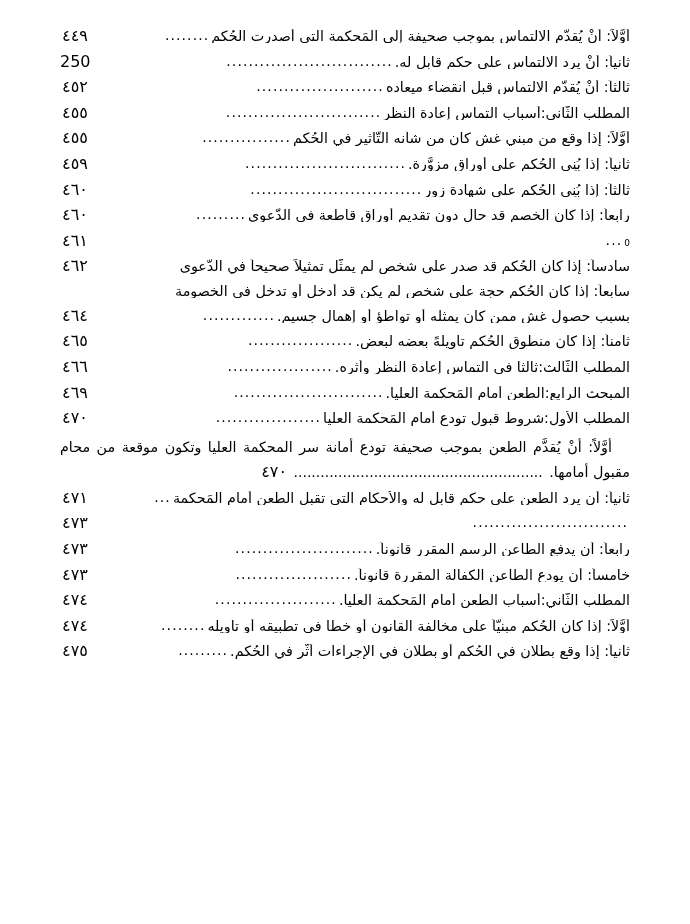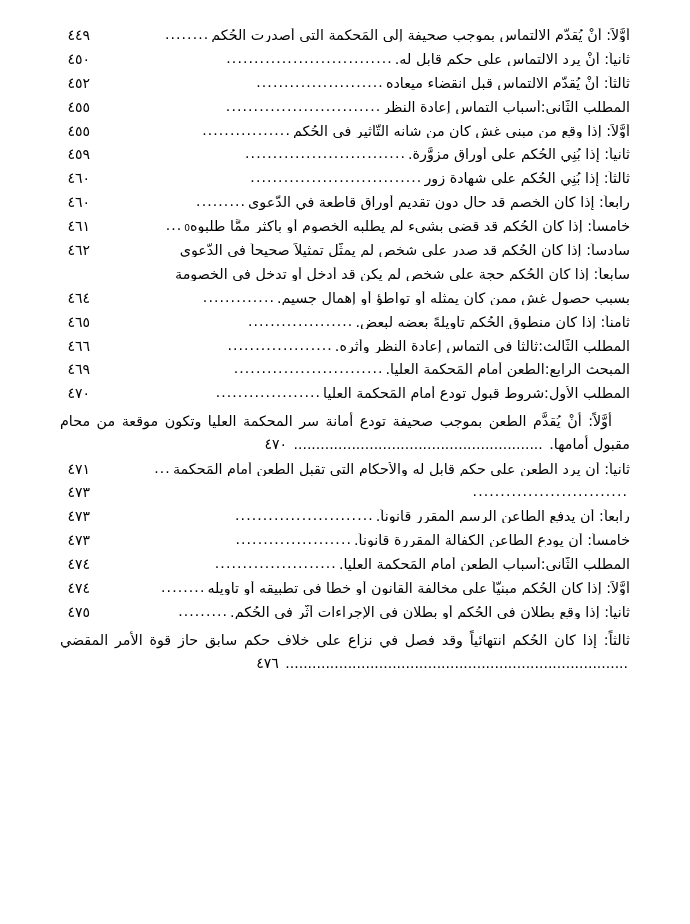--- a/index.html
+++ b/index.html
@@ -45,24 +45,24 @@
     flex: 1 1 auto;
     overflow: hidden;
     margin: 0 2px;
     font-size: 14px;
     letter-spacing: 1.1px;
     color: #000;
     transform: translateY(-1px);
   }
   .toc-entry .page-num {
     flex: 0 0 auto;
-    font-size: 14px;
+    font-size: 16px;
     padding-right: 4px;
     min-width: 30px;
-    text-align: right;
+    text-align: center;
     direction: rtl;
   }
   
   .toc-entry.wrap {
     display: block;
     white-space: normal;
     text-align: justify;
     text-align-last: right;
     line-height: 1.62;
     margin-bottom: 5px;
@@ -95,21 +95,21 @@
 
     <div class="toc-entry">
       <span class="label">أوَّلاً: أنْ يُقدَّم الالتماس بموجب صحيفة إلى المَحكمة الَّتي أصدرت الحُكم</span>
       <span class="dots">........</span>
       <span class="page-num">٤٤٩</span>
     </div>
 
     <div class="toc-entry">
       <span class="label">ثانياً: أنْ يرد الالتماس على حكم قابل له.</span>
       <span class="dots">..............................</span>
-      <span class="page-num">٤٥٠</span>
+      <span class="page-num">250</span>
     </div>
 
     <div class="toc-entry">
       <span class="label">ثالثاً: أنْ يُقدَّم الالتماس قبل انقضاء ميعاده</span>
       <span class="dots">.......................</span>
       <span class="page-num">٤٥٢</span>
     </div>
 
     <div class="toc-entry">
       <span class="label">المطلب الثَّاني:أسباب التماس إعادة النظر</span>
@@ -135,21 +135,20 @@
       <span class="page-num">٤٦٠</span>
     </div>
 
     <div class="toc-entry">
       <span class="label">رابعاً: إذا كان الخصم قد حال دون تقديم أوراق قاطعة في الدَّعوى</span>
       <span class="dots">.........</span>
       <span class="page-num">٤٦٠</span>
     </div>
 
     <div class="toc-entry">
-      <span class="label">خامساً: إذا كان الحُكم قد قضى بشيء لم يطلبه الخصوم أو بأكثر ممَّا طلبوه</span>
         <span class="sup">0</span>
       <span class="dots">...</span>
       <span class="page-num">٤٦١</span>
     </div>
 
     <div class="toc-entry">
       <span class="label">سادساً: إذا كان الحُكم قد صدر على شخص لم يمثَّل تمثيلاً صحيحاً في الدَّعوى</span>
       <span class="dots"></span>
       <span class="page-num">٤٦٢</span>
     </div>
@@ -230,20 +229,15 @@
       <span class="dots">........</span>
       <span class="page-num">٤٧٤</span>
     </div>
 
     <div class="toc-entry">
       <span class="label">ثانياً: إذا وقع بطلان في الحُكم أو بطلان في الإجراءات أثَّر في الحُكم.</span>
       <span class="dots">.........</span>
       <span class="page-num">٤٧٥</span>
     </div>
 
-    <div class="toc-entry wrap">
-      <span class="label">ثالثاً: إذا كان الحُكم انتهائياً وقد فصل في نزاع على خلاف حكم سابق حاز قوة الأمر المقضي</span>
-      <span class="dots">.............................................................................</span>
-      <span class="page-num">٤٧٦</span>
-    </div>
 
   </div>
 </div>
 
 </body></html>

